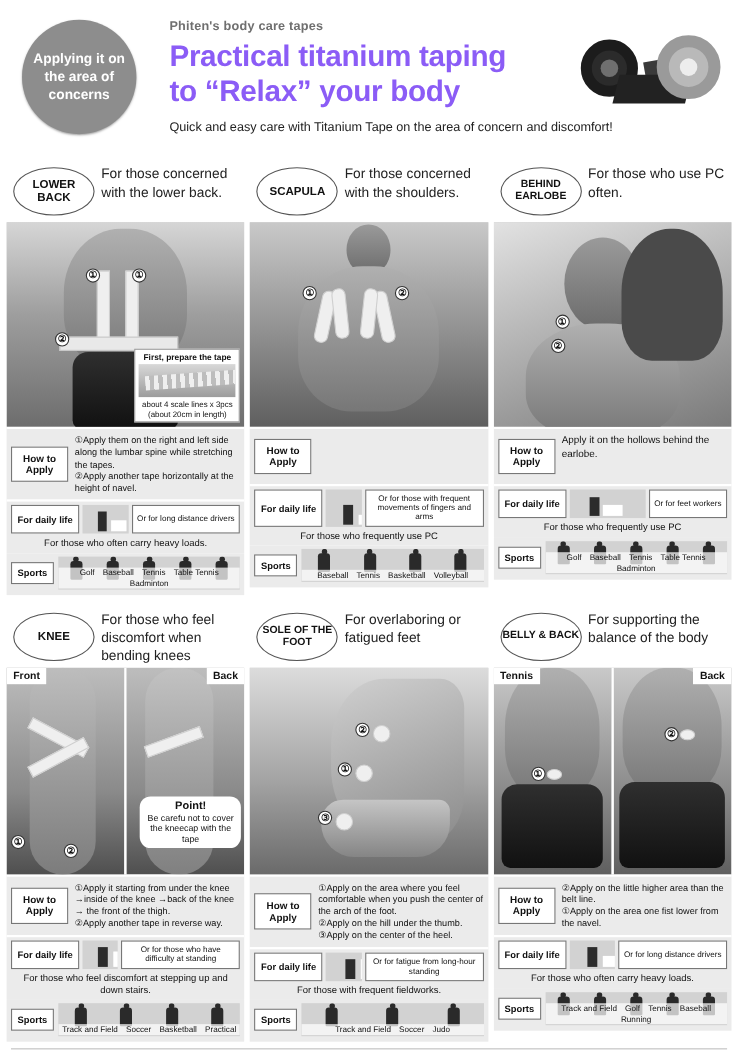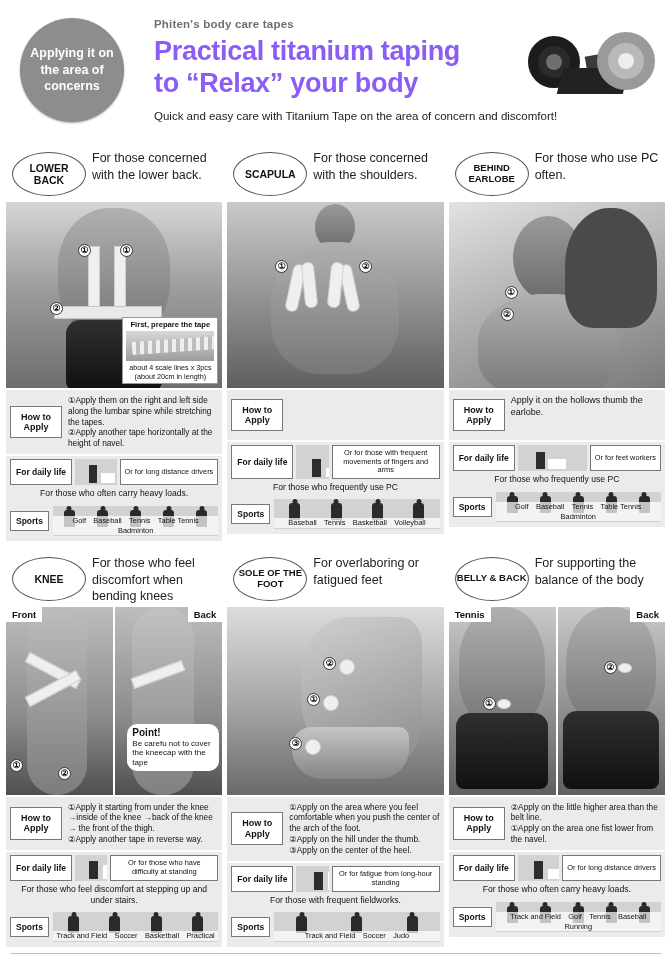--- a/index.html
+++ b/index.html
@@ -123,21 +123,21 @@
   .inset-note .img:after {
     content:""; position:absolute; left:6px; top:8px; width:84px; height:13px;
     background:repeating-linear-gradient(90deg,#efefef 0 4px,#bdbdbd 4px 8px);
     transform:rotate(-4deg);
   }
   .inset-note .c { font-size:7.2px; text-align:center; }
 
   .point-bubble {
     position:absolute; right:3px; bottom:24px; width:92px;
     background:#fff; border-radius:10px; padding:3px 5px; z-index:6;
-    font-size:8px; line-height:1.2; 
+    font-size:8px; line-height:1.2; text-align:center;
   }
   .point-bubble b { font-size:10px; }
 
   
   .howto { display:flex; background:#ebebeb; border-top:2px solid #fff; min-height:52px; }
   .howto-label {
     width:60px; flex:none; display:flex; align-items:center; justify-content:center;
     padding:4px;
   }
   .howto-label span {
@@ -322,21 +322,21 @@
           <div class="torso" style="left:46%;top:92px;width:140px;height:104px;"></div>
           <div style="position:absolute;left:54%;top:6px;width:92px;height:120px;background:#4a4a4a;border-radius:48% 48% 30% 30%;"></div>
           <div class="num" style="left:56px;top:84px;">①</div>
           <div class="num" style="left:52px;top:106px;">②</div>
         </div>
         <div class="howto">
           <div class="howto-label">
             <span>How to Apply</span>
           </div>
           <div class="howto-text" style="font-size:9px;">
-            <div>Apply it on the hollows thumb the earlobe.</div>
+            <div>Apply it on the hollows behind the earlobe.</div>
           </div>
         </div>
         <div class="daily">
           <div class="daily-top">
             <div class="pill">For daily life</div>
             <div class="icon-box">
               <div class="mini-fig" style="left:18px;width:9px;height:17px;"></div>
               <div class="mini-fig" style="left:30px;width:18px;height:10px;background:#fff;"></div>
             </div>
             <div class="note-box">Or for feet workers</div>
@@ -400,21 +400,21 @@
         </div>
         <div class="daily">
           <div class="daily-top">
             <div class="pill">For daily life</div>
             <div class="icon-box">
               <div class="mini-fig" style="left:14px;width:9px;height:18px;"></div>
               <div class="mini-fig" style="left:28px;width:16px;height:14px;background:#fff;"></div>
             </div>
             <div class="note-box">Or for those who have difficulty at standing</div>
           </div>
-          <div class="daily-caption">For those who feel discomfort at stepping up and under stairs.</div>
+          <div class="daily-caption">For those who feel discomfort at stepping up and down stairs.</div>
         </div>
         <div class="sports">
           <div class="pill">Sports</div>
           <div class="sports-strip">
             <div class="pictos">
               <div class="picto"></div>
               <div class="picto"></div>
               <div class="picto"></div>
               <div class="picto"></div>
             </div>

